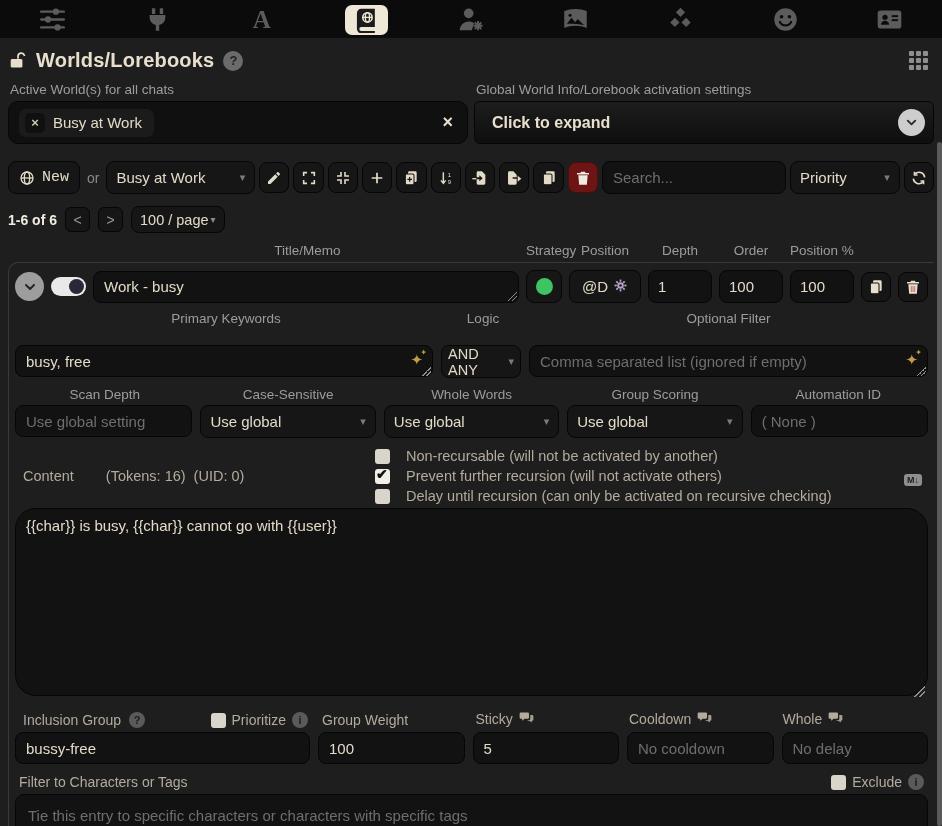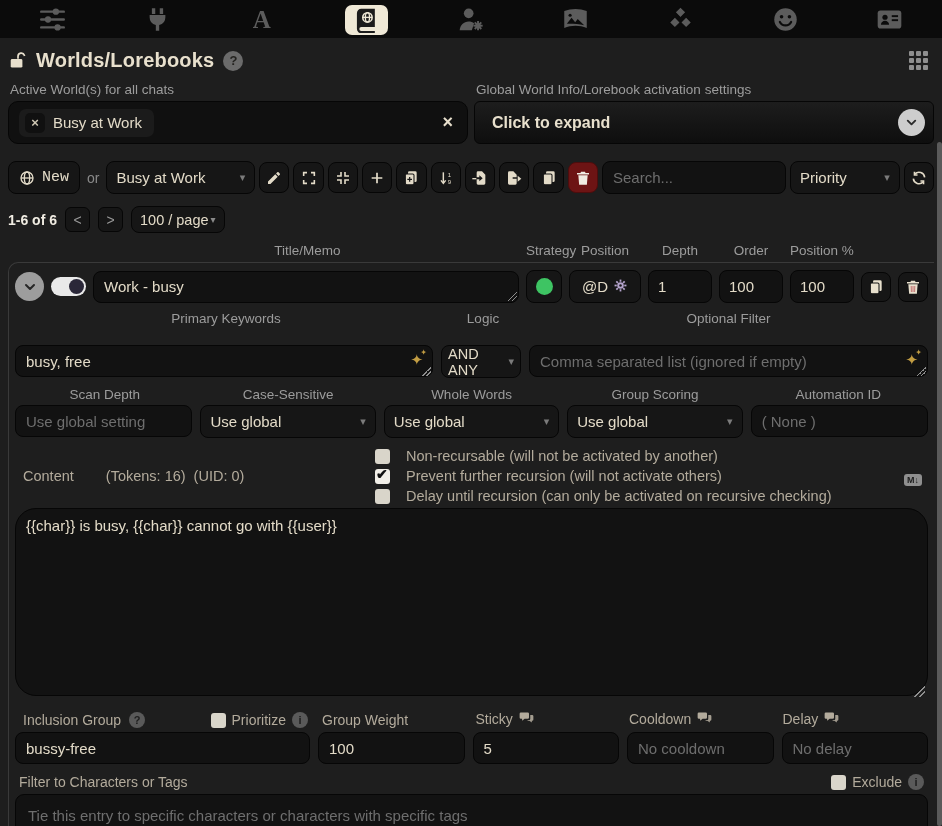--- a/index.html
+++ b/index.html
@@ -543,21 +543,21 @@
             </svg></span>
       </div>
       <div class="g4 inline-lbl">
         <span>Cooldown</span>
         <span class="bubble-icon"><svg viewBox="0 0 24 24" fill="#b3ab9c">
               <path d="M3 4h11a2 2 0 0 1 2 2v6a2 2 0 0 1-2 2H9l-4 3v-3H3a2 2 0 0 1-2-2V6a2 2 0 0 1 2-2z"></path>
               <path d="M18 8h3a2 2 0 0 1 2 2v5a2 2 0 0 1-2 2h-.5v3l-4-3H15a2 2 0 0 1-1.8-1.1l4-.1a2.8 2.8 0 0 0 .8-2z" opacity=".9"></path>
             </svg></span>
       </div>
       <div class="g5 inline-lbl">
-        <span>Delay</span>
+        <span>Whole</span>
         <span class="bubble-icon"><svg viewBox="0 0 24 24" fill="#b3ab9c">
               <path d="M3 4h11a2 2 0 0 1 2 2v6a2 2 0 0 1-2 2H9l-4 3v-3H3a2 2 0 0 1-2-2V6a2 2 0 0 1 2-2z"></path>
               <path d="M18 8h3a2 2 0 0 1 2 2v5a2 2 0 0 1-2 2h-.5v3l-4-3H15a2 2 0 0 1-1.8-1.1l4-.1a2.8 2.8 0 0 0 .8-2z" opacity=".9"></path>
             </svg></span>
       </div>
     </div>
     <div class="grp-inputs">
       <input class="text-input g1" value="bussy-free" style="">
       <input class="text-input g2" value="100" style="">
       <input class="text-input g3" value="5" style="">

